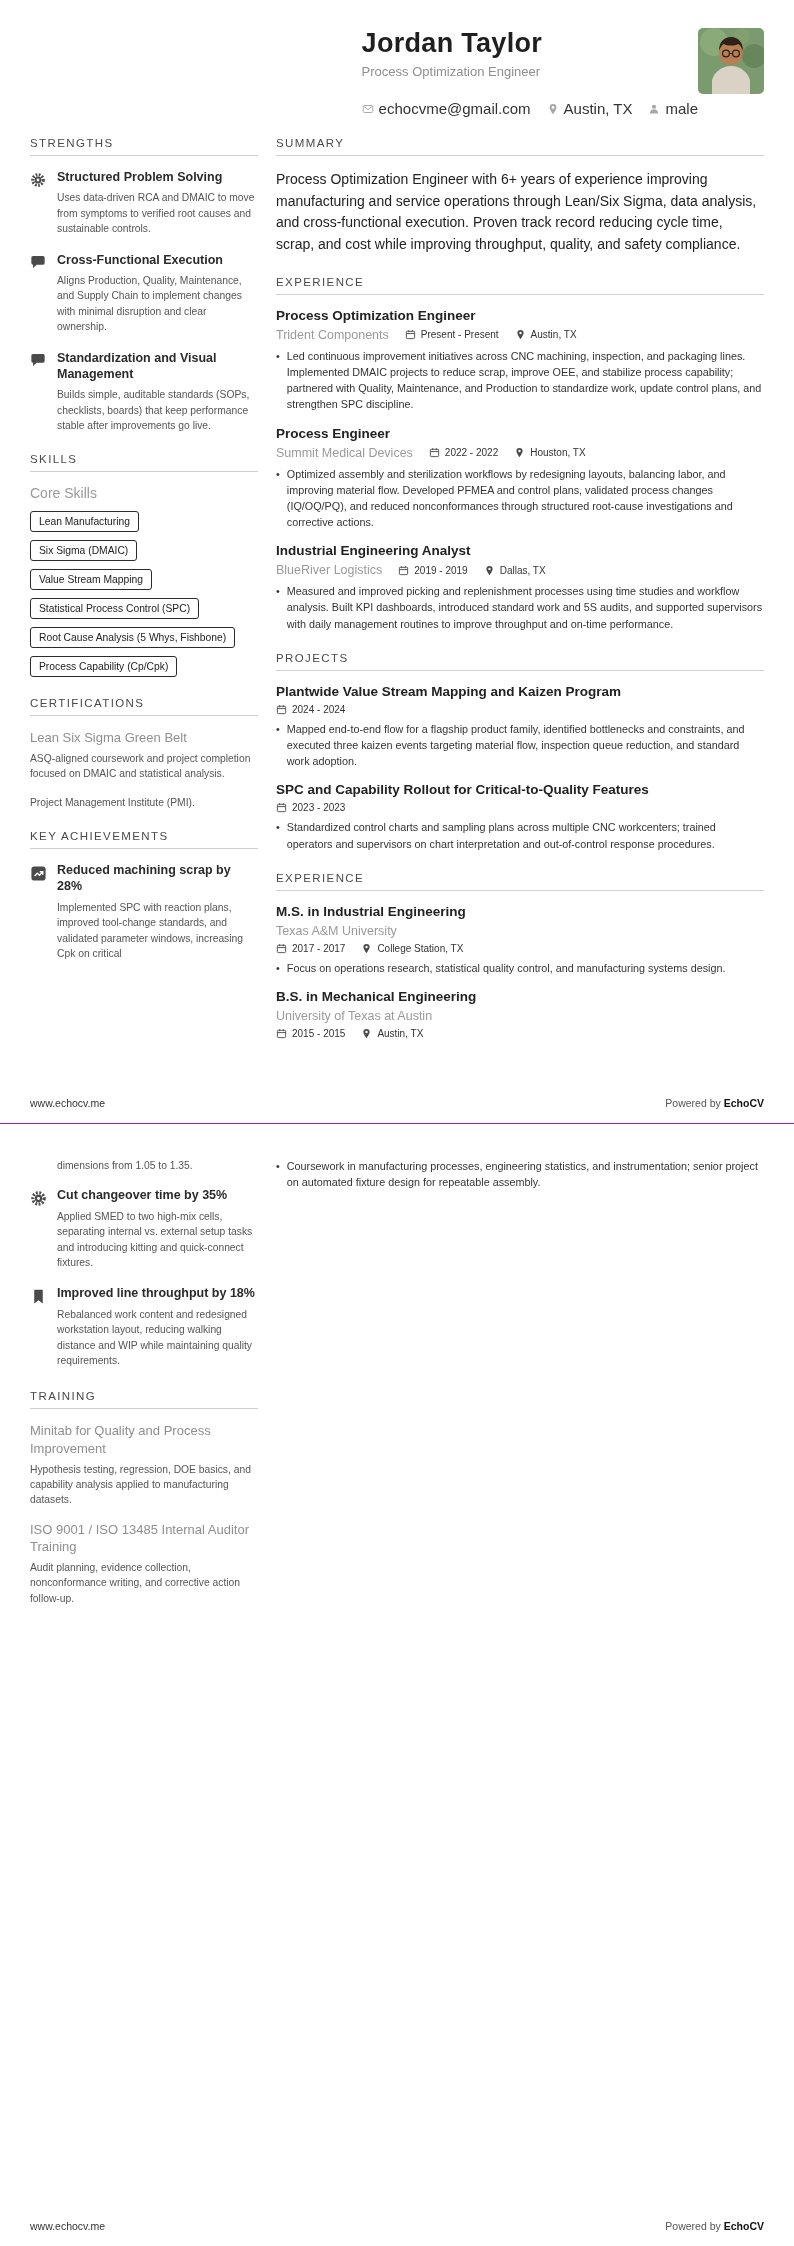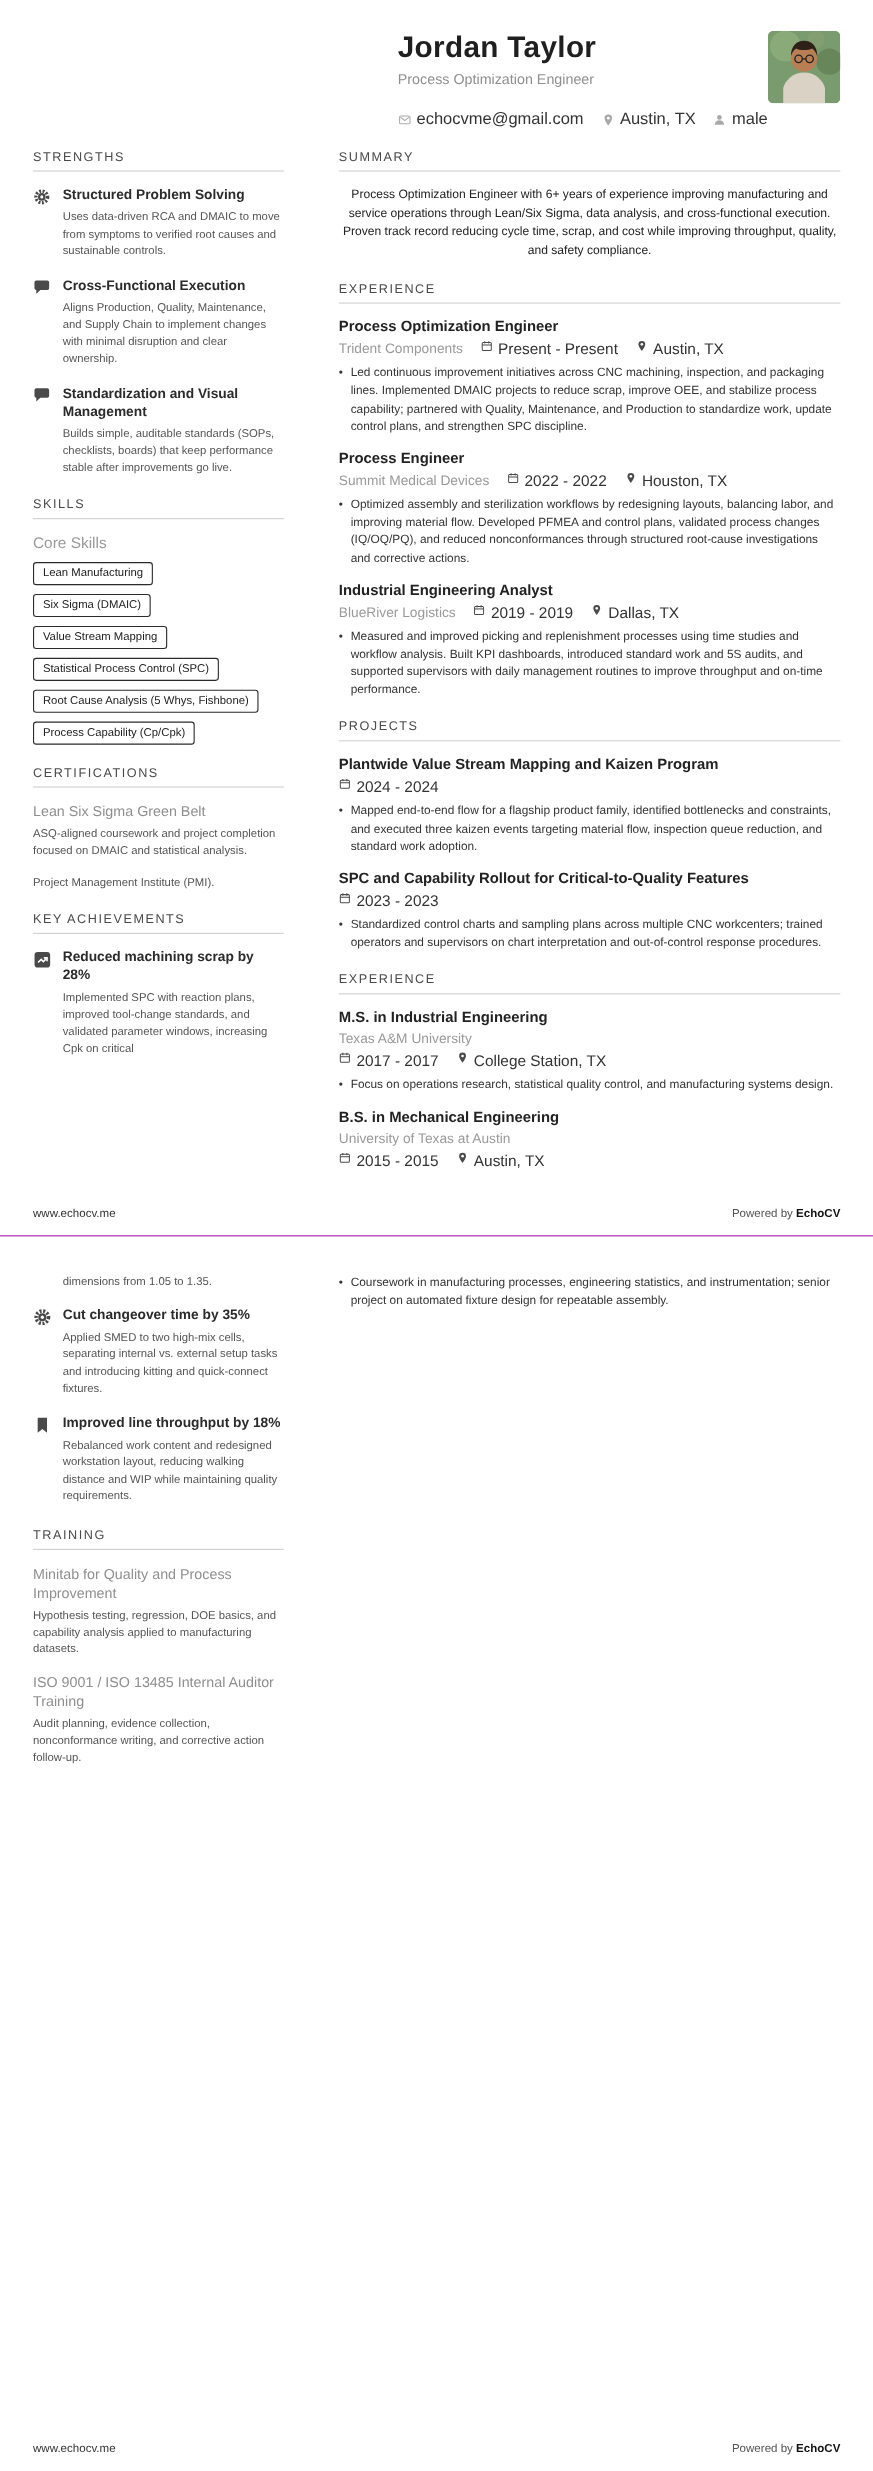--- a/index.html
+++ b/index.html
@@ -12,21 +12,21 @@
   
   .header-row { display:flex; justify-content:flex-end; align-items:flex-start; }
   .name { font-size:27px; font-weight:700; color:#1f1f1f; letter-spacing:.3px; }
   .job-title { font-size:13px; color:#8f8f8f; margin-top:5px; }
   .contacts { display:flex; gap:16px; align-items:center; margin-top:21px; font-size:15px; color:#333; }
   .contact { display:flex; align-items:center; gap:5px; }
   .contact .ic { color:#adadad; }
   .photo { width:66px; height:66px; border-radius:5px; overflow:hidden; flex:0 0 66px; }
 
   
-  .columns { display:flex; gap:50px; margin-top:20px; }
+  .columns { display:flex; gap:18px; margin-top:20px; }
   .col-left { flex:0 0 228px; width:228px; }
   .col-right { flex:1; min-width:0; }
 
   .section { margin-bottom:20px; }
   .sec-h { font-size:11.5px; font-weight:400; color:#4a4a4a; letter-spacing:1.4px; border-bottom:1px solid #cfcfcf; padding-bottom:6px; margin-bottom:13px; }
 
   
   .icon-item { display:flex; gap:10px; margin-bottom:15px; }
   .icon-badge { flex:0 0 17px; padding-top:1px; color:#4a4a4a; }
   .ii-title { font-size:12.5px; font-weight:700; color:#2b2b2b; line-height:1.3; }
@@ -37,27 +37,27 @@
   .skill-group { font-size:14px; color:#9a9a9a; margin-bottom:10px; }
   .pill-row { margin-bottom:8px; }
   .pill { display:inline-block; border:1px solid #2b2b2b; border-radius:3px; padding:4px 8px; font-size:10.3px; color:#222; }
 
   
   .plain-item { margin-bottom:13px; }
   .plain-title { font-size:13px; color:#8f8f8f; line-height:1.35; margin-bottom:4px; }
   .plain-text { font-size:10.3px; color:#555; line-height:1.5; }
 
   
-  .summary-text { font-size:11px; color:#222; line-height:1.55;text-align:center; }
+  .summary-text { font-size:14px; color:#222; line-height:1.55; }
   .entry { margin-bottom:13px; }
   .role { font-size:13.5px; font-weight:700; color:#222; margin-bottom:5px; }
   .meta-line { display:flex; align-items:center; gap:16px; flex-wrap:wrap; margin-bottom:6px; }
   .company { font-size:12.5px; color:#9a9a9a; }
   .school { font-size:12.5px; color:#9a9a9a; margin-bottom:5px; }
-  .meta { display:flex; align-items:flex-start; gap:5px; font-size:14px; color:#333; }
+  .meta { display:flex; align-items:flex-start; gap:5px; font-size:10px; color:#333; }
   .meta .ic { color:#4a4a4a; }
   .bullet { display:flex; gap:7px; font-size:10.8px; color:#333; line-height:1.5; }
   .bullet .dot { flex:0 0 auto; }
 
   
   .footer { position:absolute; left:30px; right:30px; bottom:14px; display:flex; justify-content:space-between; align-items:center; font-size:10.5px; }
   .footer-site { color:#333; }
   .powered { color:#555; }
   .brand { font-weight:700; color:#111; }
 

